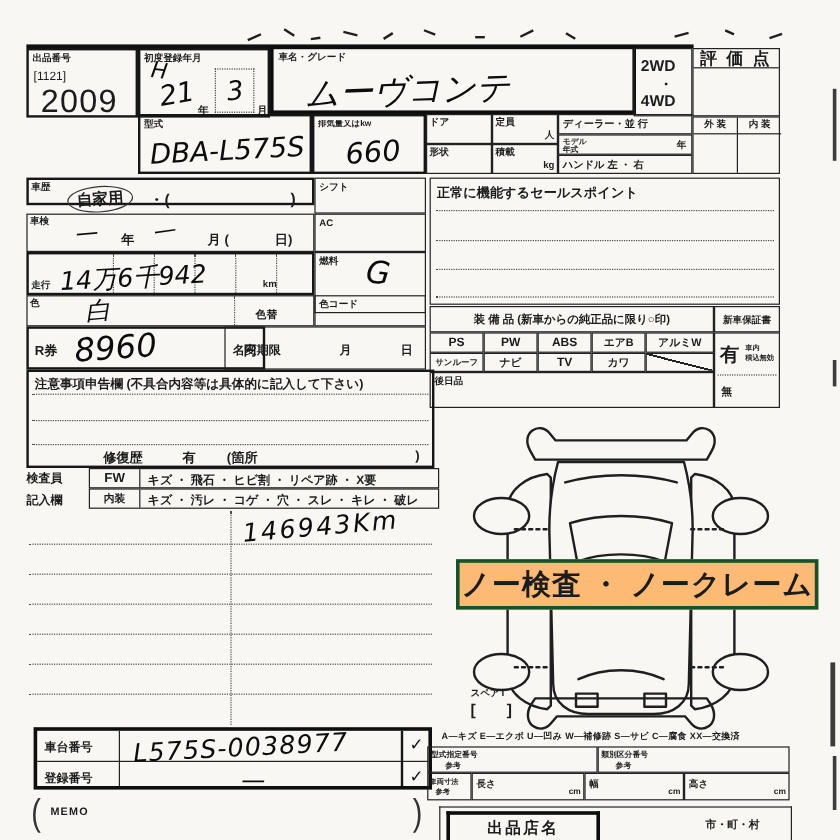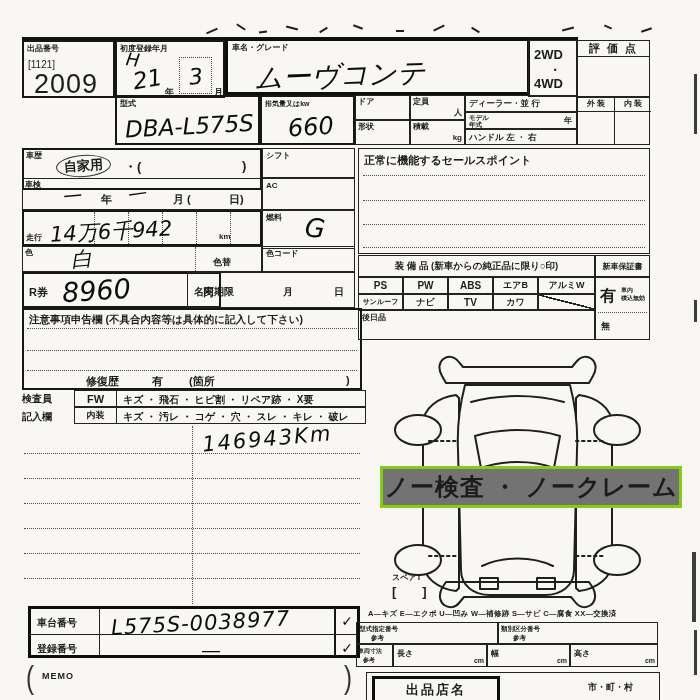--- a/index.html
+++ b/index.html
@@ -67,21 +67,21 @@
   </div>
 
   <div class="s bd" style="left:528px;top:40px;width:49px;height:57px;">
     <div class="s bold" style="left:5px;top:6px;font-size:13px;">2WD</div>
     <div class="s bold" style="left:20px;top:21px;font-size:12px;">・</div>
     <div class="s bold" style="left:5px;top:35px;font-size:13px;">4WD</div>
   </div>
 
   <div class="s bd" style="left:577px;top:40px;width:73px;height:57px;">
     <div class="s ctr nw" style="left:0;top:0;width:100%;height:16px;border-bottom:1.4px solid #222;">
-      <span class="lb" style="font-size:11px;letter-spacing:2px;">評 価 点</span>
+      <span class="lb" style="font-size:14px;letter-spacing:2px;">評 価 点</span>
     </div>
   </div>
 
   <div class="s bd2" style="left:115px;top:95px;width:145px;height:50px;">
     <div class="s lb" style="left:3px;top:3px;">型式</div>
     <div class="s hw nw" style="left:8px;top:16px;width:135px;font-size:23px;transform:rotate(-3deg);">DBA-L575S</div>
   </div>
 
   <div class="s bd2" style="left:260px;top:95px;width:95px;height:50px;">
     <div class="s lb nw" style="left:3px;top:3px;width:88px;font-size:7px;">排気量又はkw</div>
@@ -117,21 +117,21 @@
   <div class="s bd" style="left:577px;top:97px;width:73px;height:48px;text-align:center;">
     <div class="s" style="left:36px;top:0;width:1.4px;height:100%;background:#222;"></div>
     <div class="s ctr" style="left:0;top:0;width:36px;height:14px;border-bottom:1.4px solid #222;">
       <span class="lb" style="font-size:8px;">外 装</span>
     </div>
     <div class="s ctr" style="left:37px;top:0;width:36px;height:14px;border-bottom:1.4px solid #222;">
       <span class="lb" style="font-size:8px;">内 装</span>
     </div>
   </div>
 
-  <div class="s bd2" style="left:22px;top:148px;width:240px;height:42px;">
+  <div class="s bd2" style="left:22px;top:148px;width:240px;height:23px;">
     <div class="s lb" style="left:2px;top:2px;">車歴</div>
     <span class="s" style="left:32px;top:5px;font-size:13px;font-weight:700;border:1.6px solid #333;border-radius:50%;padding:1px 7px;transform:rotate(-4deg);">自家用</span>
     <span class="s bold" style="left:100px;top:8px;font-size:13px;">・(</span>
     <span class="s bold" style="left:218px;top:8px;font-size:13px;">)</span>
   </div>
   <div class="s bd" style="left:262px;top:148px;width:93px;height:30px;">
     <div class="s lb" style="left:3px;top:3px;">シフト</div>
   </div>
 
   <div class="s bd" style="left:22px;top:178px;width:240px;height:32px;">
@@ -149,21 +149,21 @@
   <div class="s bd2" style="left:22px;top:210px;width:240px;height:36px;">
     <div class="s lb" style="left:2px;top:2px;margin-top:20px;">走行</div>
     <div class="s dv" style="left:70px;top:0;height:100%;"></div>
     <div class="s dv" style="left:104px;top:0;height:100%;"></div>
     <div class="s dv" style="left:138px;top:0;height:100%;"></div>
     <div class="s dv" style="left:172px;top:0;height:100%;"></div>
     <div class="s dv" style="left:206px;top:0;height:100%;"></div>
     <div class="s hw nw" style="left:26px;top:4px;width:180px;font-size:21px;transform:rotate(-3deg);">14万6千942</div>
     <div class="s lb" style="left:195px;bottom:3px;font-size:8px;">km</div>
   </div>
-  <div class="s bd" style="left:262px;top:210px;width:93px;height:39px;">
+  <div class="s bd" style="left:262px;top:210px;width:93px;height:51px;">
     <div class="s lb" style="left:3px;top:3px;">燃料</div>
     <div class="s hw" style="left:42px;top:2px;font-size:26px;transform:rotate(6deg);">G</div>
   </div>
 
   <div class="s bd" style="left:22px;top:246px;width:240px;height:26px;">
     <div class="s lb" style="left:2px;top:2px;">色</div>
     <div class="s hw" style="left:48px;top:-2px;font-size:21px;transform:rotate(-5deg);">白</div>
     <div class="s dv" style="left:172px;top:0;height:100%;"></div>
     <div class="s lb" style="left:190px;bottom:4px;font-size:9px;">色替</div>
   </div>
@@ -301,21 +301,21 @@
         <path d="M95,240 h18 v11 h-18 z M152,240 h18 v11 h-18 z"></path>
 
         <path d="M57,250 L61,244 H204 L208,250 C216,266 199,275 191,265 L186,259 H79 L74,265 C66,275 49,266 57,250 Z"></path>
 
         <path d="M44,103 H74 M191,103 H221" stroke-dasharray="2.5,3.5"></path>
         <path d="M44,218 H74 M191,218 H221" stroke-dasharray="2.5,3.5"></path>
       </g>
     </svg>
   </div>
 
-  <div class="s ctr" style="left:380px;top:466px;width:302px;height:42px;border:3px solid #84cc16;background:#737373;z-index:5;">
+  <div class="s ctr" style="left:380px;top:466px;width:302px;height:42px;border:3px solid #14532d;background:#fdba74;z-index:5;">
     <span class="bold nw" style="font-size:24px;letter-spacing:1px;">ノー検査 ・ ノークレーム</span>
   </div>
 
   <div class="s" style="left:392px;top:574px;">
     <div class="lb" style="font-size:8px;">スペアT</div>
     <div style="font-size:13px;font-weight:700;margin-top:1px;">[　　]</div>
   </div>
 
   <div class="s bd3" style="left:28px;top:606px;width:332px;height:52px;">
     <div class="s" style="left:0;top:25px;width:100%;height:1.4px;background:#222;"></div>

